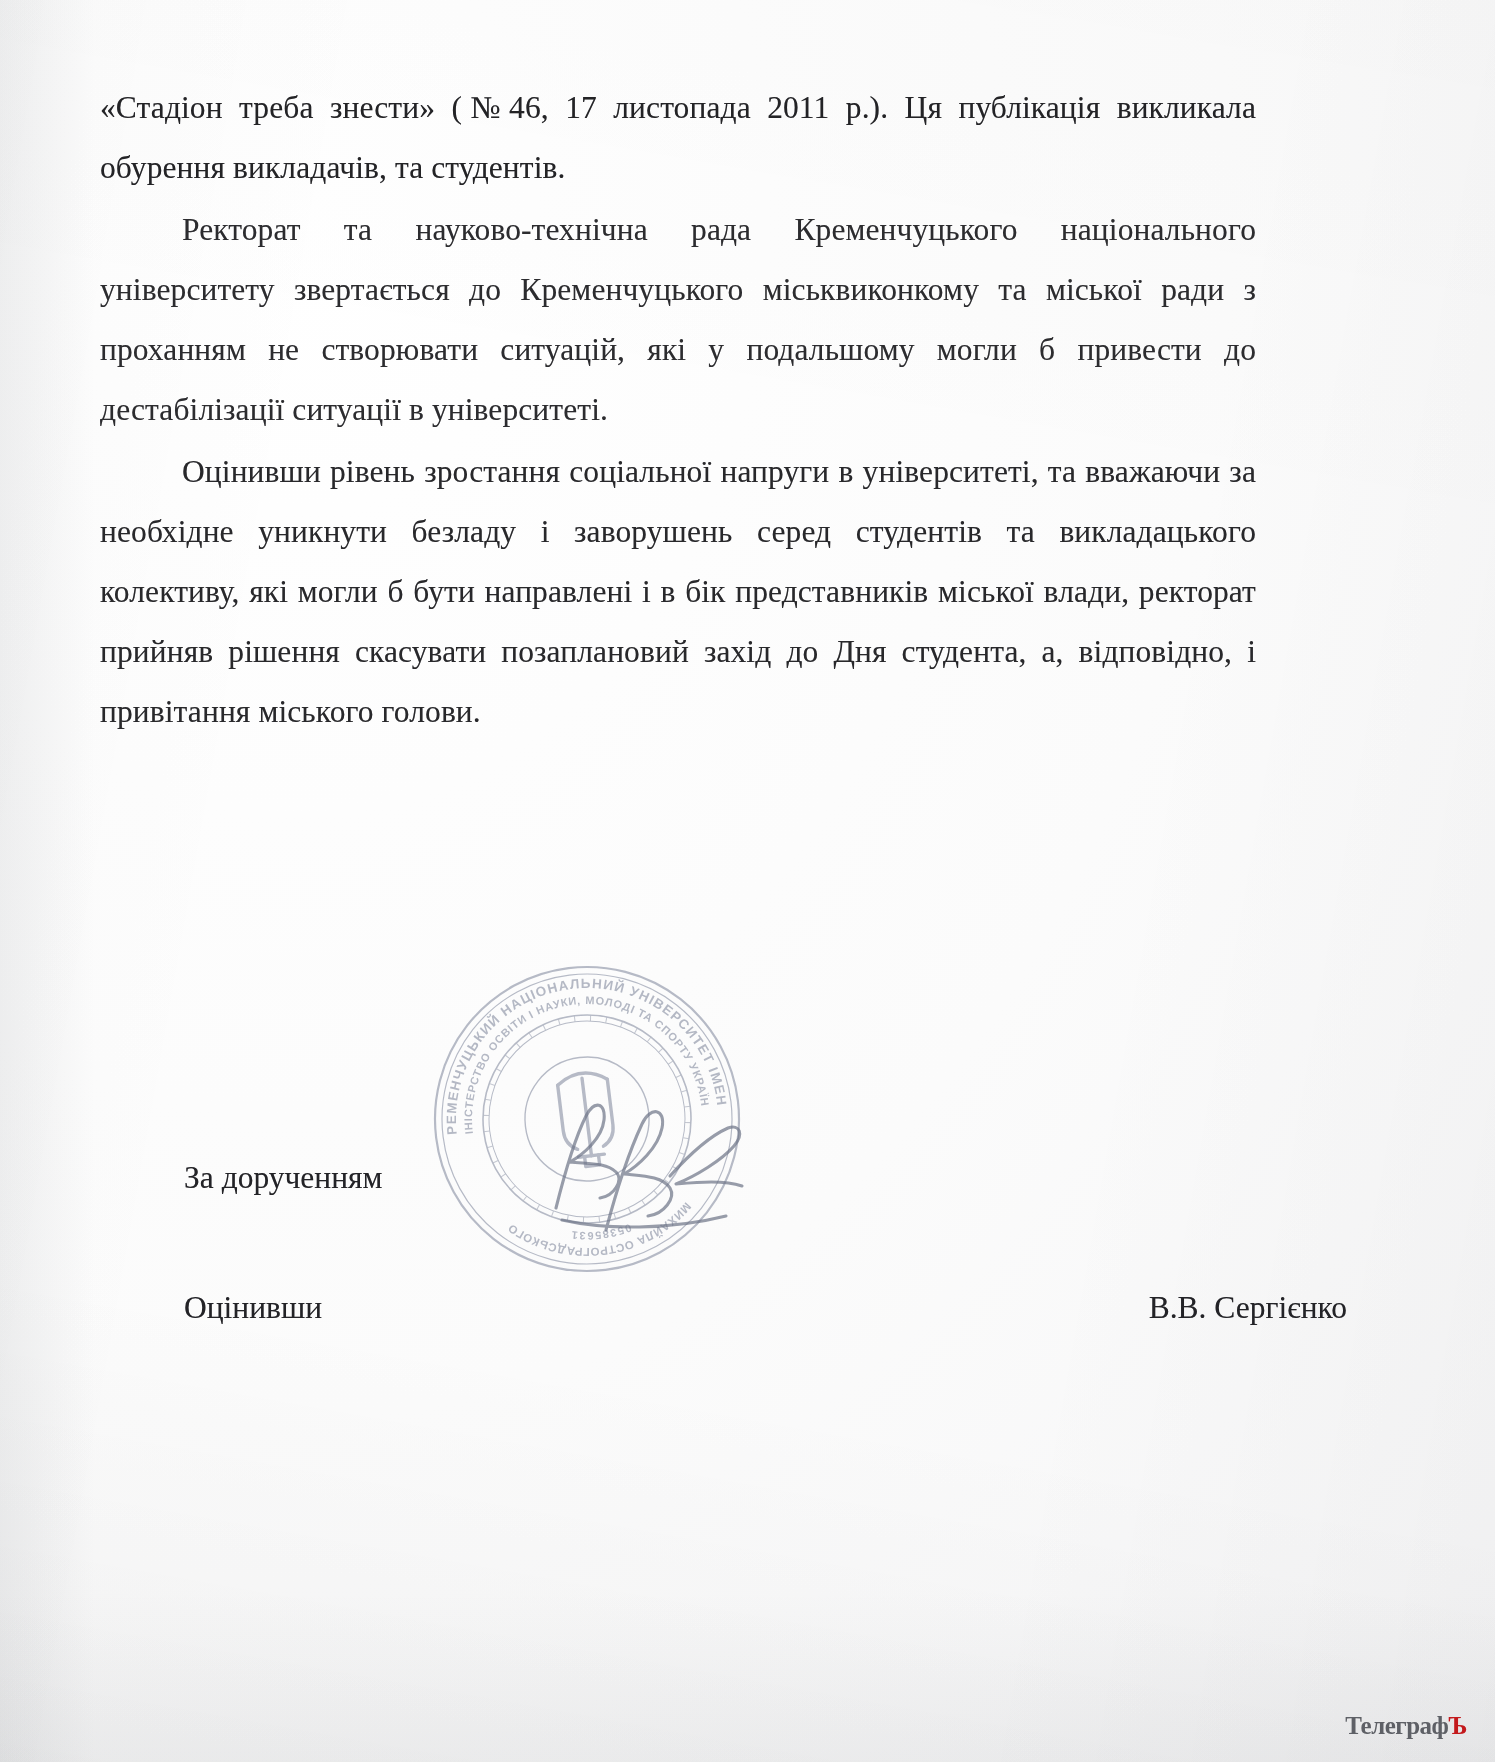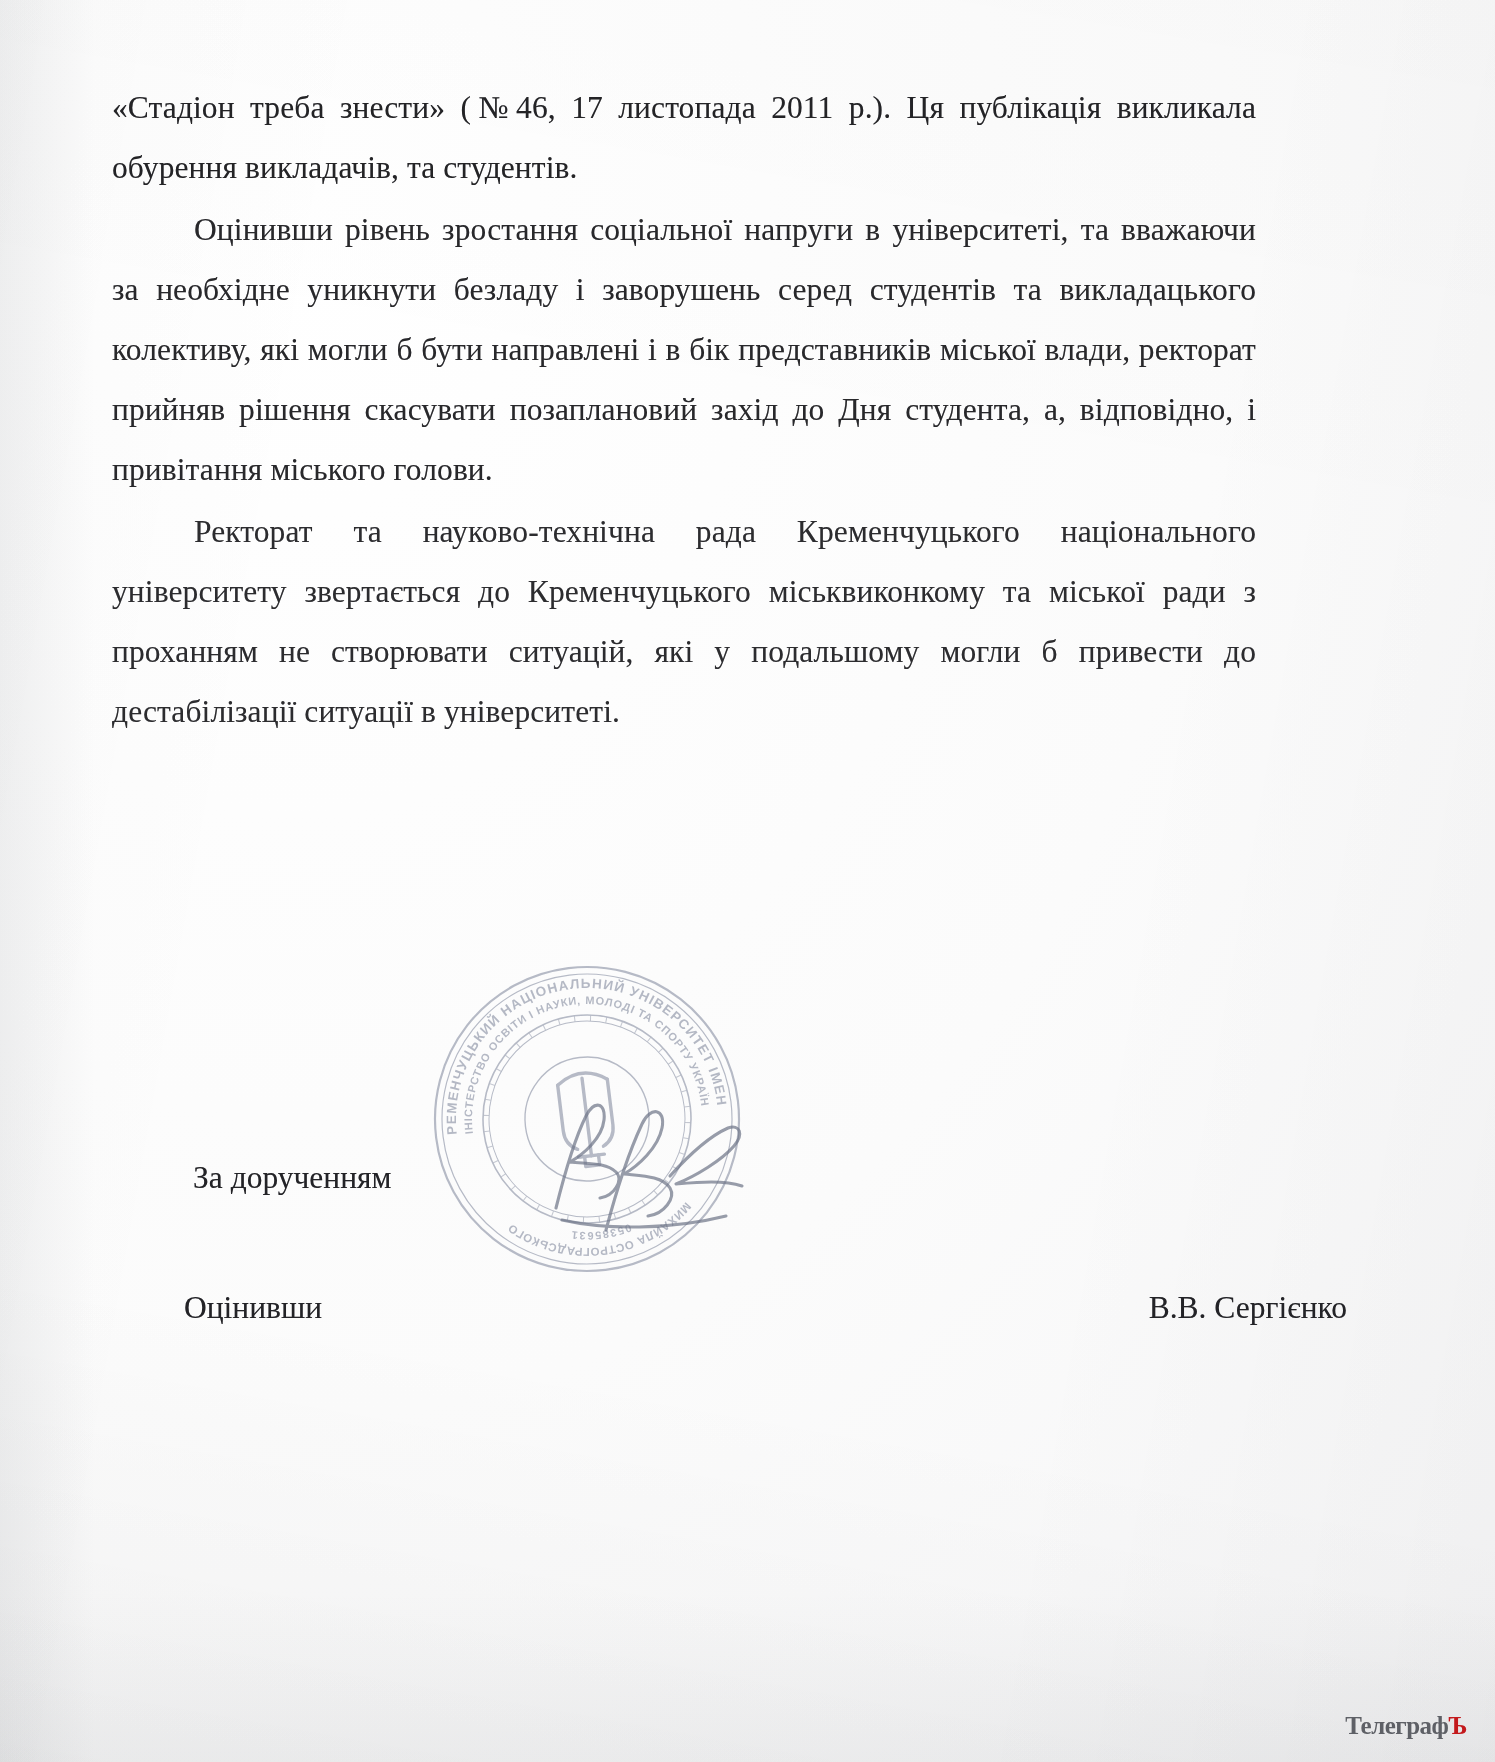--- a/index.html
+++ b/index.html
@@ -52,21 +52,21 @@
     top: 78px;
     width: 1160px;
   }
 
   .para {
     text-align: justify;
     text-justify: inter-word;
     font-size: 31.5px;
     line-height: 60px;
     color: #1d1d20;
-    margin: 0 0 2px 16px;
+    margin: 0 0 2px 4px;
     letter-spacing: 0.1px;
     
     text-shadow: 0 0 0.6px rgba(40,40,45,0.40);
   }
   .para.indent { text-indent: 82px; }
   .para.last-of-block { margin-bottom: 0; }
 
   
   .p1 { opacity: 0.97; }
   .p2 { opacity: 0.95; }
@@ -82,21 +82,21 @@
     height: 260px;
   }
   .sig-line {
     position: absolute;
     font-size: 31.5px;
     line-height: 40px;
     color: #232327;
     text-shadow: 0 0 0.6px rgba(40,40,45,0.35);
     white-space: nowrap;
   }
-  .sig-delegation { left: 88px; top: 18px; margin-left: 9px; }
+  .sig-delegation { left: 88px; top: 18px; }
   .sig-role { left: 88px; top: 148px; }
   .sig-name { right: 52px; top: 148px; }
 
   
   .stamp {
     position: absolute;
     left: 428px;
     top: 960px;
     width: 318px;
     height: 318px;
@@ -146,22 +146,22 @@
 <body>
 
 <div class="page">
 
   <div class="paper-texture"></div>
   <div class="scan-shade-left"></div>
   <div class="scan-shade-bottom"></div>
 
   <div class="body-text">
     <p class="para p1">«Стадіон треба знести» (№46, 17 листопада 2011 р.). Ця публікація викликала обурення викладачів, та студентів.</p>
+    <p class="para indent p3">Ректорат та науково-технічна рада Кременчуцького національного університету звертається до Кременчуцького міськвиконкому та міської ради з проханням не створювати ситуацій, які у подальшому могли б привести до дестабілізації ситуації в університеті.</p>
     <p class="para indent p2">Оцінивши рівень зростання соціальної напруги в університеті, та вважаючи за необхідне уникнути безладу і заворушень серед студентів та викладацького колективу, які могли б бути направлені і в бік представників міської влади, ректорат прийняв рішення скасувати позаплановий захід до Дня студента, а, відповідно, і привітання міського голови.</p>
-    <p class="para indent p3">Ректорат та науково-технічна рада Кременчуцького національного університету звертається до Кременчуцького міськвиконкому та міської ради з проханням не створювати ситуацій, які у подальшому могли б привести до дестабілізації ситуації в університеті.</p>
   </div>
 
   <div class="stamp">
     <svg viewBox="0 0 318 318" xmlns="http://www.w3.org/2000/svg">
       <defs>
         <path id="arcOuterTop" d="M 28,159 A 131,131 0 0 1 290,159"></path>
         <path id="arcInnerTop" d="M 44,159 A 115,115 0 0 1 274,159"></path>
         <path id="arcOuterBottom" d="M 288,159 A 129,129 0 0 1 30,159"></path>
         <path id="arcCodeBottom" d="M 272,159 A 113,113 0 0 1 46,159"></path>
       </defs>

